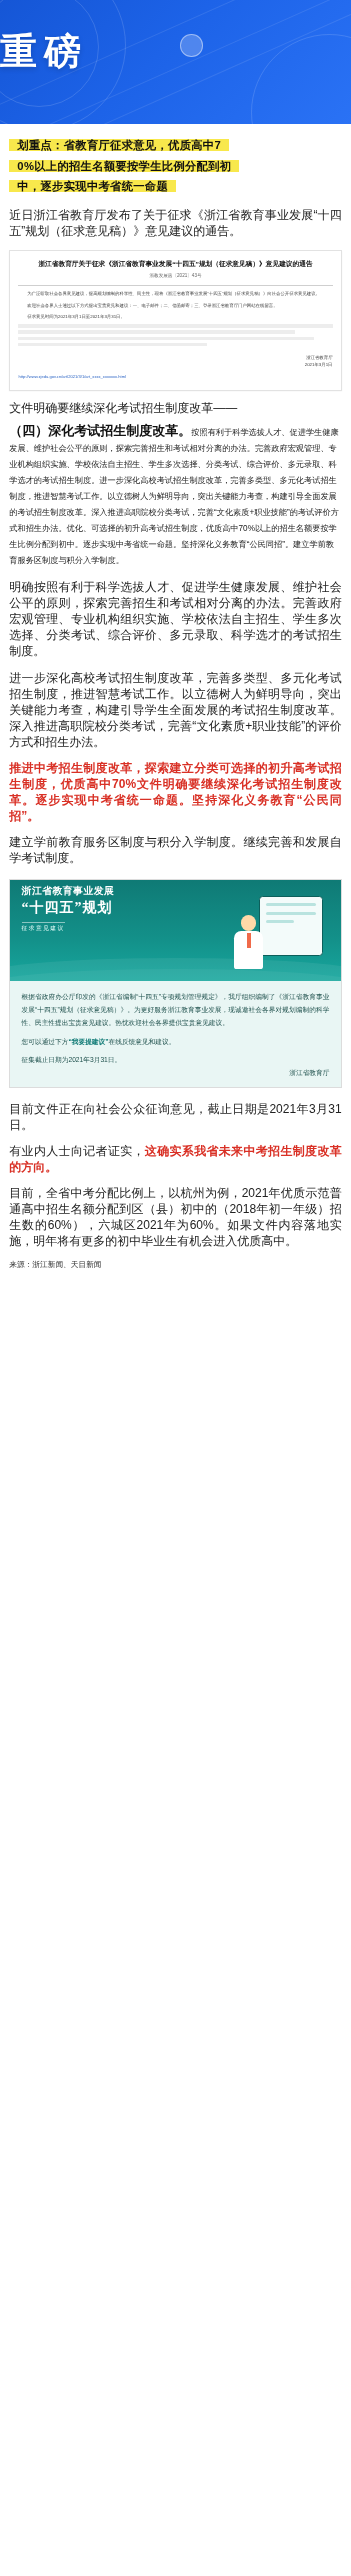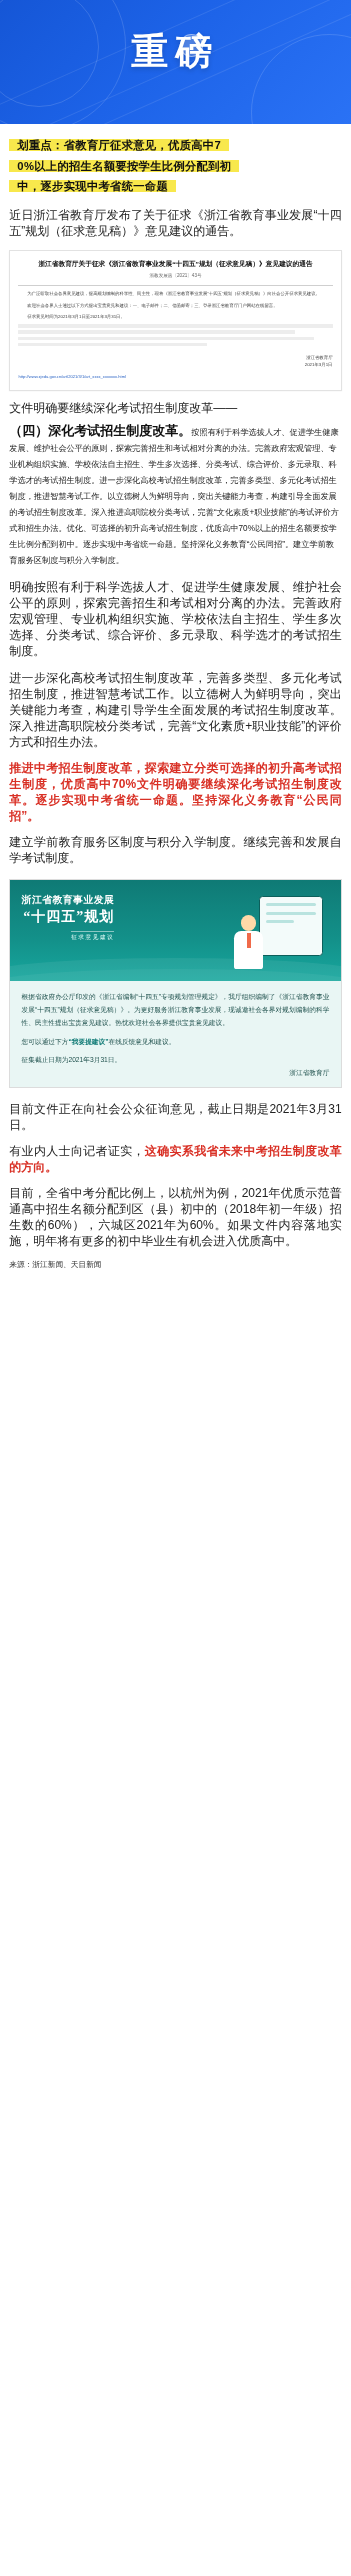--- a/index.html
+++ b/index.html
@@ -42,21 +42,20 @@
     transform: rotate(-24deg);
   }
   .hero .diag.d1 { top: 28px; left: -62px; }
   .hero .diag.d2 { top: 77px; left: -77px; }
   .hero .diag.d3 { top: 106px; left: -88px; }
   .hero-title {
     position: absolute;
     left: 0;
     right: 0;
     top: 27px;
-    text-align: center;
     color: #ffffff;
     font-size: 37px;
     font-weight: bold;
     letter-spacing: 7.2px;
     font-family: "Liberation Serif", serif;
     text-shadow: 0 1.5px 5.2px rgba(0,0,0,0.18);
   }
   .hero-badge {
     position: absolute;
     left: 180px;
@@ -188,23 +187,22 @@
     width: 120%;
     height: 36px;
     background: rgba(255,255,255,0.07);
     border-radius: 50% 50% 0 0;
   }
   .poster-top .wave.w1 { bottom: -13.4px; }
   .poster-top .wave.w2 { bottom: -24px; background: rgba(255,255,255,0.05); }
   .poster-head {
     position: absolute;
     left: 11.3px;
-    top: 12px;
+    top: 3px;
     color: #ffffff;
-    text-align: right;
   }
   .poster-head .l1 {
     font-size: 9.8px;
     font-weight: bold;
     letter-spacing: 0.5px;
     line-height: 15.5px;
   }
   .poster-head .l2 {
     font-size: 14px;
     font-weight: bold;

